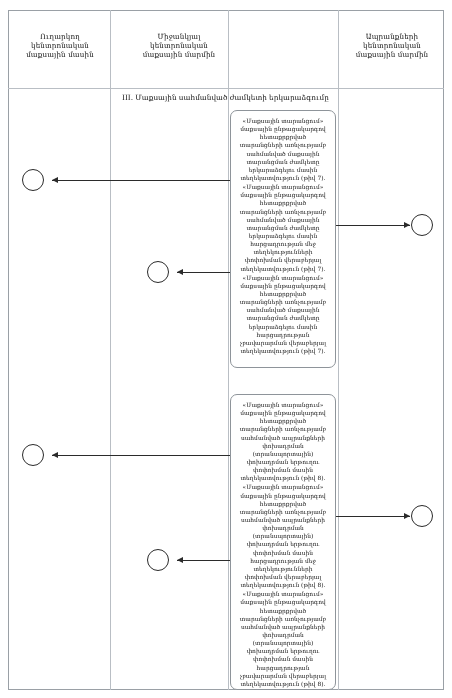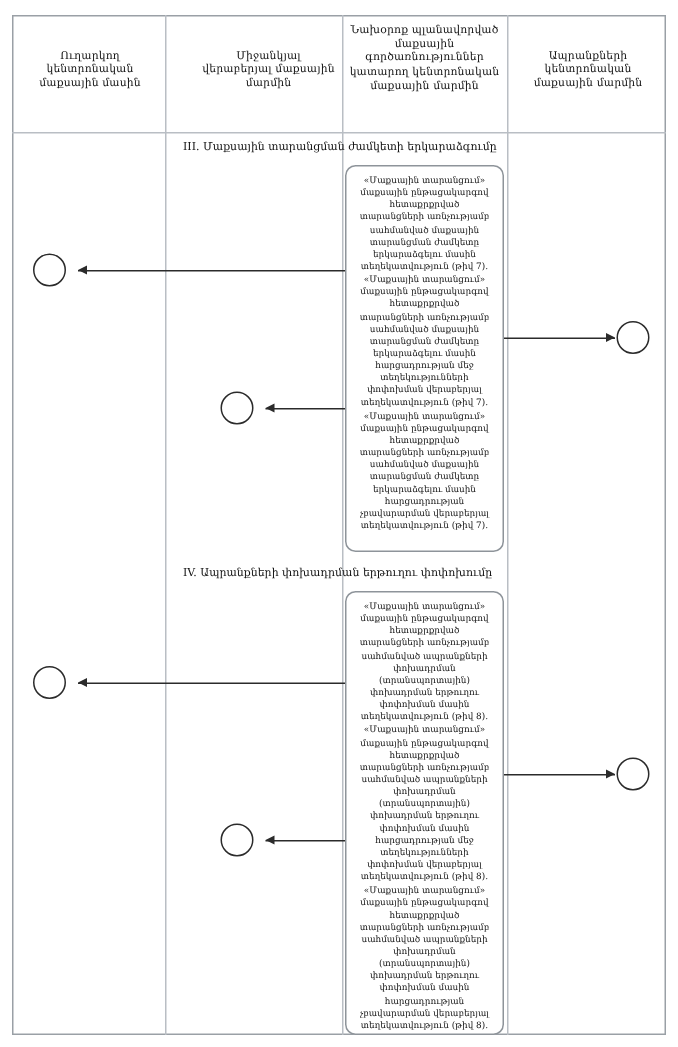--- a/index.html
+++ b/index.html
@@ -58,29 +58,27 @@
   <div class="frame"></div>
 
   <div class="vrule" style="left:110px;height:680px;"></div>
   <div class="vrule" style="left:228px;height:680px;"></div>
   <div class="vrule" style="left:338px;height:680px;"></div>
 
   <div class="hrule" style="top:88px;"></div>
 
   <div class="hdr" style="left:14px;top:32px;width:92px;">Ուղարկող կենտրոնական մաքսային մասին</div>
 
-  <div class="hdr" style="left:134px;top:32px;width:90px;">Միջանկյալ վերաբերյալ մաքսային մարմին</div>
+  <div class="hdr" style="left:134px;top:32px;width:90px;">Միջանկյալ կենտրոնական մաքսային մարմին</div>
 
-  <div class="hdr" style="left:233px;top:15px;width:100px;">Նախօրոք պլանավորված մաքսային գործառնություններ կատարող կենտրոնական մաքսային մարմին</div>
 
   <div class="hdr" style="left:344px;top:32px;width:96px;">Ապրանքների կենտրոնական մաքսային մարմին</div>
 
-  <div class="sect" style="left:122px;top:93px;">III. Մաքսային տարանցման ժամկետի երկարաձգումը</div>
+  <div class="sect" style="left:122px;top:93px;">III. Մաքսային սահմանված ժամկետի երկարաձգումը</div>
 
-  <div class="sect" style="left:122px;top:377px;">IV. Ապրանքների փոխադրման երթուղու փոփոխումը</div>
 
   <div class="nbox" style="left:230px;top:110px;width:106px;height:258px;">
     <p>«Մաքսային տարանցում» մաքսային ընթացակարգով հետաքրքրված տարանցների առնչությամբ սահմանված մաքսային տարանցման ժամկետը երկարաձգելու մասին տեղեկատվություն (թիվ 7)․</p>
     <p>«Մաքսային տարանցում» մաքսային ընթացակարգով հետաքրքրված տարանցների առնչությամբ սահմանված մաքսային տարանցման ժամկետը երկարաձգելու մասին հարցադրության մեջ տեղեկությունների փոփոխման վերաբերյալ տեղեկատվություն (թիվ 7)․</p>
     <p>«Մաքսային տարանցում» մաքսային ընթացակարգով հետաքրքրված տարանցների առնչությամբ սահմանված մաքսային տարանցման ժամկետը երկարաձգելու մասին հարցադրության չբավարարման վերաբերյալ տեղեկատվություն (թիվ 7)․</p>
   </div>
 
   <div class="nbox" style="left:230px;top:394px;width:106px;height:296px;">
     <p>«Մաքսային տարանցում» մաքսային ընթացակարգով հետաքրքրված տարանցների առնչությամբ սահմանված ապրանքների փոխադրման (տրանսպորտային) փոխադրման երթուղու փոփոխման մասին տեղեկատվություն (թիվ 8)․</p>
     <p>«Մաքսային տարանցում» մաքսային ընթացակարգով հետաքրքրված տարանցների առնչությամբ սահմանված ապրանքների փոխադրման (տրանսպորտային) փոխադրման երթուղու փոփոխման մասին հարցադրության մեջ տեղեկությունների փոփոխման վերաբերյալ տեղեկատվություն (թիվ 8)․</p>

